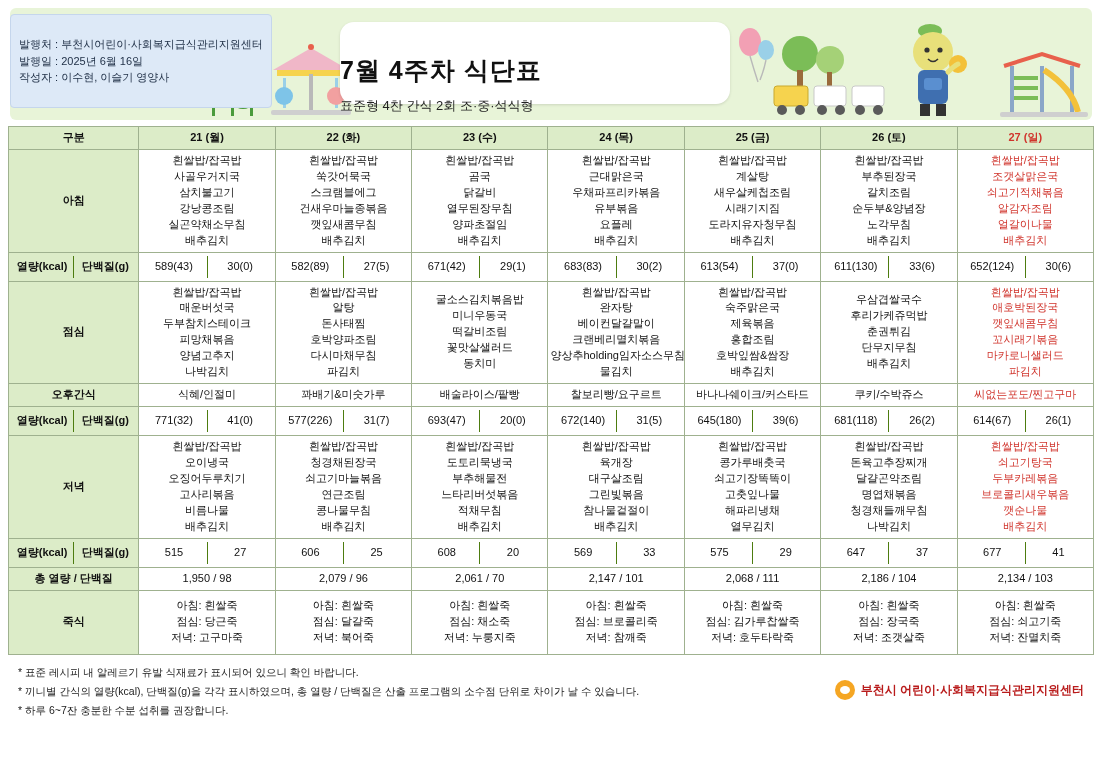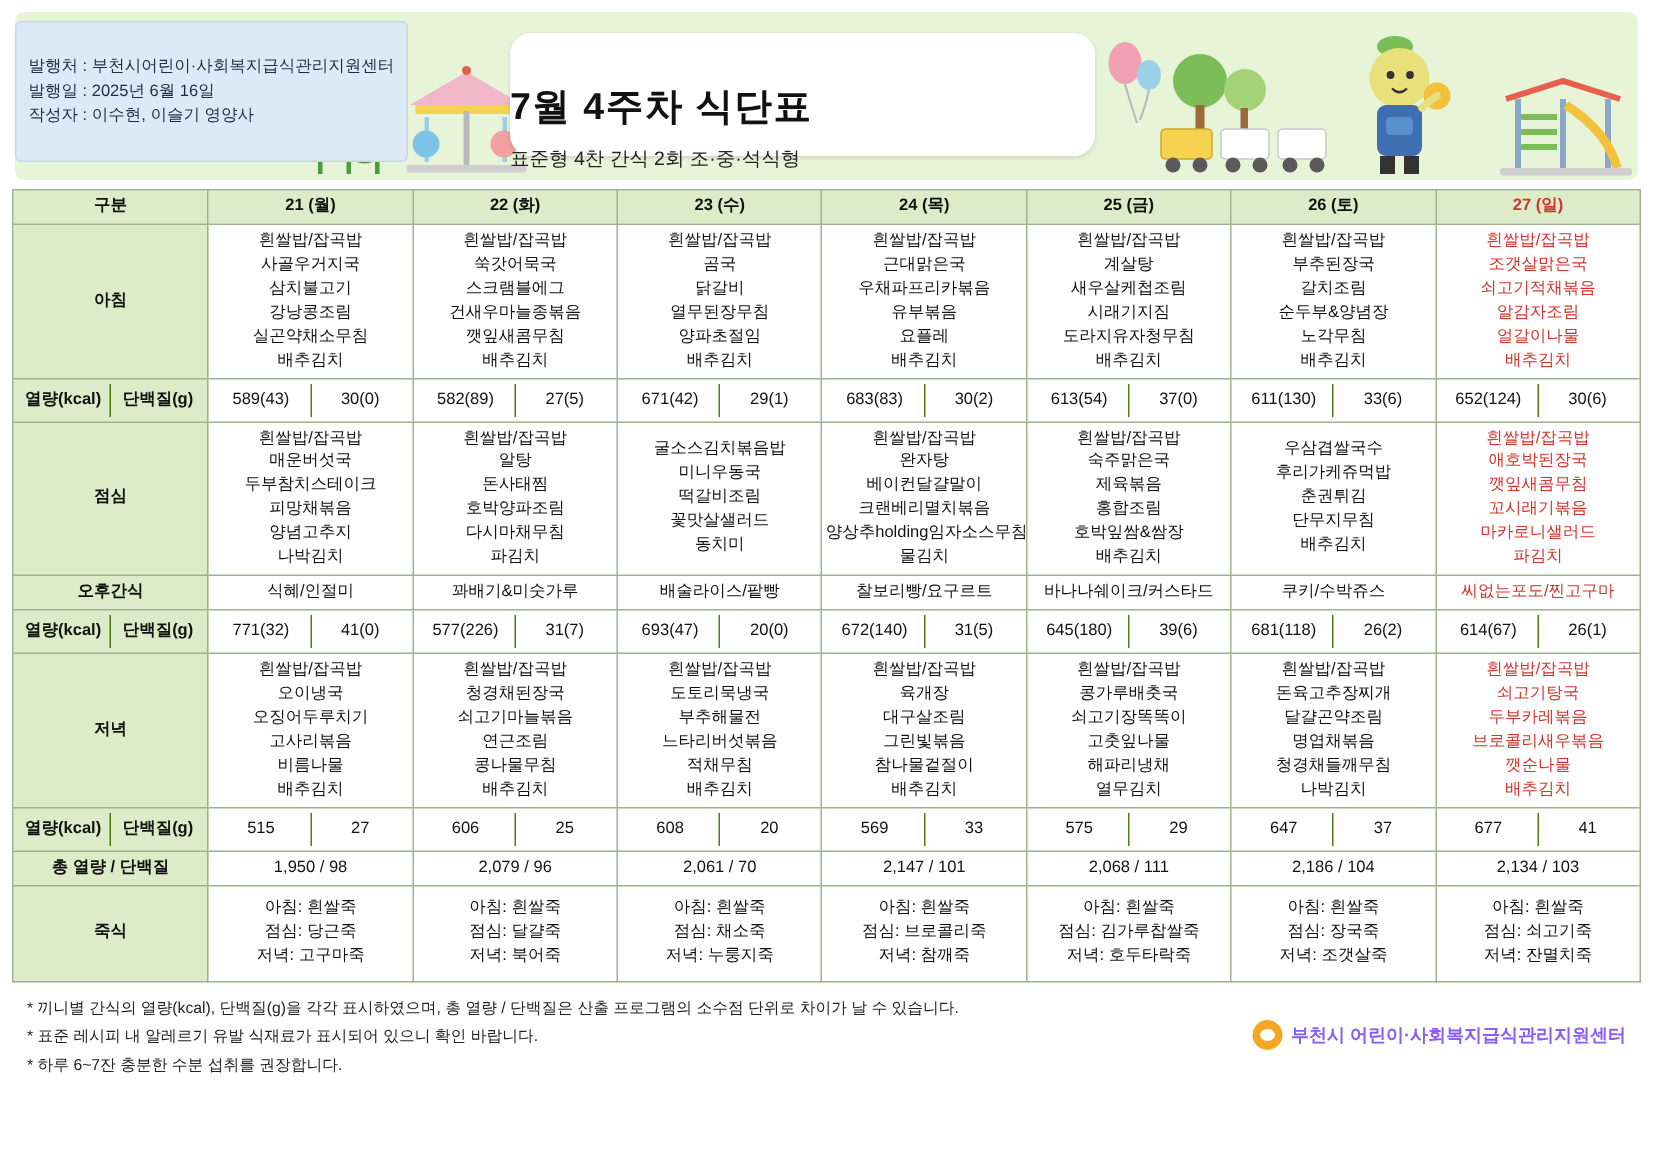--- a/index.html
+++ b/index.html
@@ -113,21 +113,21 @@
   }
   .footer-logo {
     position: absolute;
     right: 0;
     top: 16px;
     display: flex;
     align-items: center;
     gap: 6px;
     font-size: 12px;
     font-weight: bold;
-    color: #8b5cf6;
+    color: #b91c1c;
   }
   .logo-mark {
     width: 20px; height: 20px; border-radius: 50%;
     background: #f5a623;
     display: inline-block;
     position: relative;
   }
   .logo-mark::after {
     content: "";
     position: absolute;
@@ -702,22 +702,22 @@
               <div>아침: 흰쌀죽</div>
               <div>점심: 쇠고기죽</div>
               <div>저녁: 잔멸치죽</div>
             </div>
           </td>
       </tr>
     </tbody>
   </table>
 
   <div class="footer">
+    <div>* 표준 레시피 내 알레르기 유발 식재료가 표시되어 있으니 확인 바랍니다.</div>
     <div>* 끼니별 간식의 열량(kcal), 단백질(g)을 각각 표시하였으며, 총 열량 / 단백질은 산출 프로그램의 소수점 단위로 차이가 날 수 있습니다.</div>
-    <div>* 표준 레시피 내 알레르기 유발 식재료가 표시되어 있으니 확인 바랍니다.</div>
     <div>* 하루 6~7잔 충분한 수분 섭취를 권장합니다.</div>
     <div class="footer-logo">
       <span class="logo-mark"></span>
       <span>부천시 어린이·사회복지급식관리지원센터</span>
     </div>
   </div>
 
 </div>
 
 </body></html>

